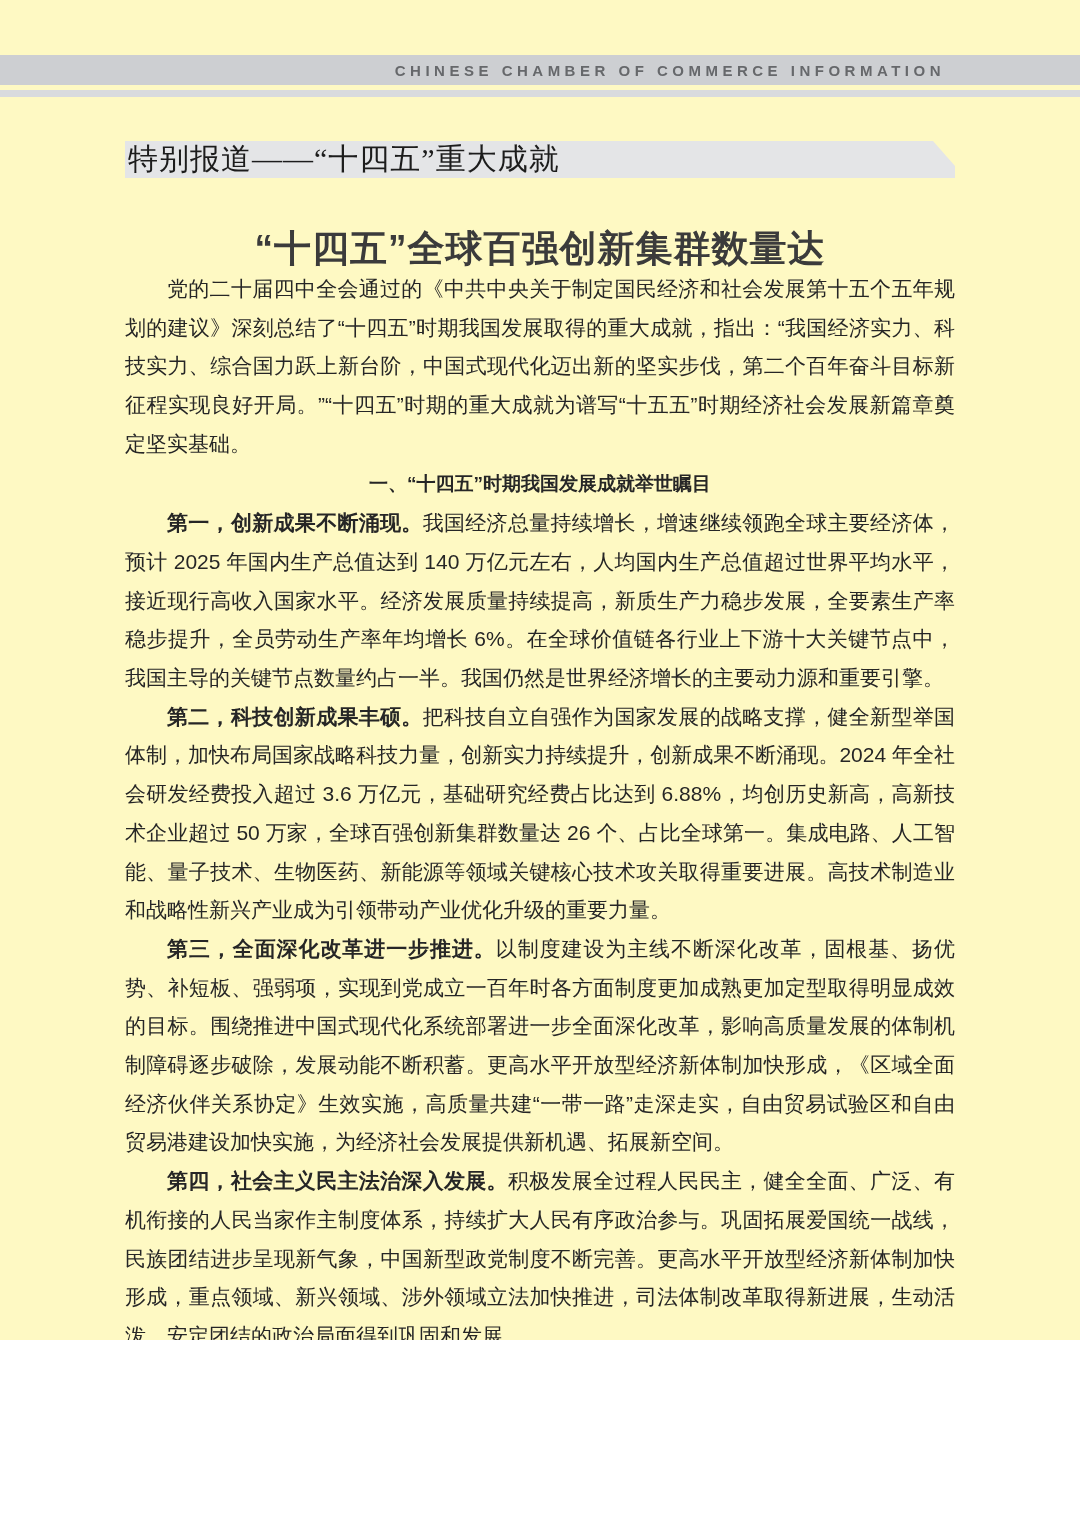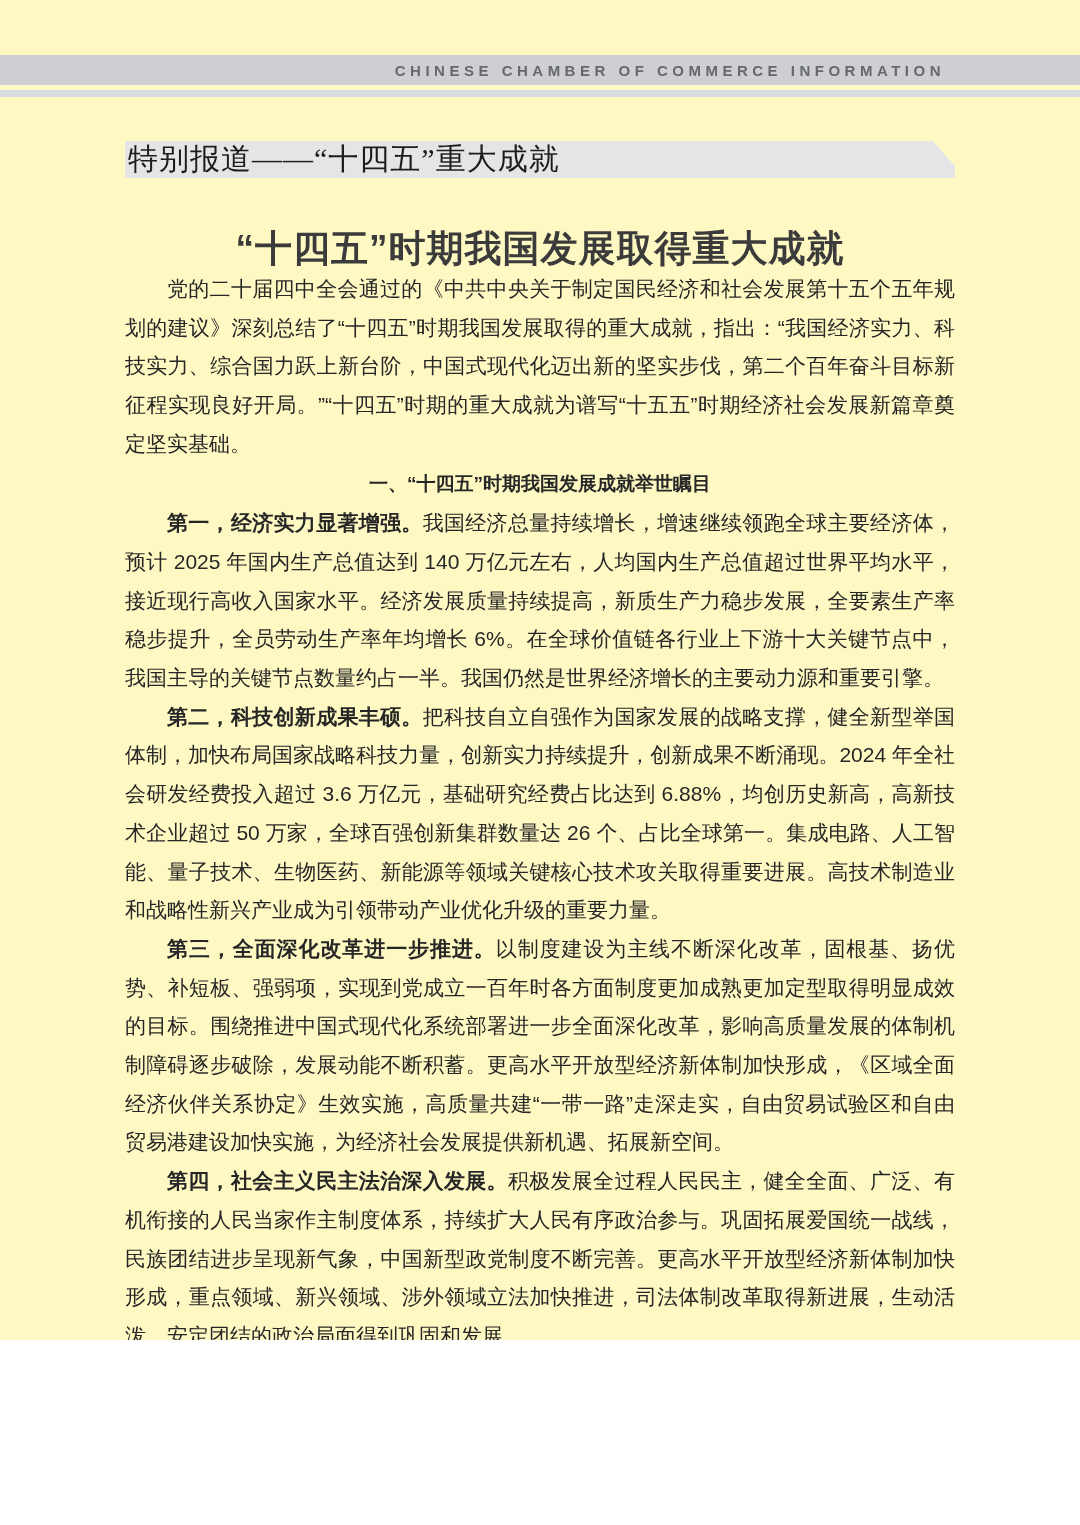--- a/index.html
+++ b/index.html
@@ -115,29 +115,29 @@
     <span class="top-band-text">CHINESE CHAMBER OF COMMERCE INFORMATION</span>
   </div>
   <div class="thin-band"></div>
 
   <div class="content">
 
     <div class="section-bar">
       <span class="section-bar-text">特别报道——“十四五”重大成就</span>
     </div>
 
-    <h1 class="article-title">“十四五”时期我国发展取得重大成就</h1>
+    <h1 class="article-title">“十四五”全球百强创新集群数量达</h1>
 
     <div class="body-text">
 
       <p class="para intro">党的二十届四中全会通过的《中共中央关于制定国民经济和社会发展第十五个五年规划的建议》深刻总结了“十四五”时期我国发展取得的重大成就，指出：“我国经济实力、科技实力、综合国力跃上新台阶，中国式现代化迈出新的坚实步伐，第二个百年奋斗目标新征程实现良好开局。”“十四五”时期的重大成就为谱写“十五五”时期经济社会发展新篇章奠定坚实基础。</p>
 
       <h2 class="section-heading">一、“十四五”时期我国发展成就举世瞩目</h2>
 
-      <p class="para"><span class="lead">第一，经济实力显著增强。</span><span>我国经济总量持续增长，增速继续领跑全球主要经济体，预计 2025 年国内生产总值达到 140 万亿元左右，人均国内生产总值超过世界平均水平，接近现行高收入国家水平。经济发展质量持续提高，新质生产力稳步发展，全要素生产率稳步提升，全员劳动生产率年均增长 6%。在全球价值链各行业上下游十大关键节点中，我国主导的关键节点数量约占一半。我国仍然是世界经济增长的主要动力源和重要引擎。</span></p>
+      <p class="para"><span class="lead">第一，创新成果不断涌现。</span><span>我国经济总量持续增长，增速继续领跑全球主要经济体，预计 2025 年国内生产总值达到 140 万亿元左右，人均国内生产总值超过世界平均水平，接近现行高收入国家水平。经济发展质量持续提高，新质生产力稳步发展，全要素生产率稳步提升，全员劳动生产率年均增长 6%。在全球价值链各行业上下游十大关键节点中，我国主导的关键节点数量约占一半。我国仍然是世界经济增长的主要动力源和重要引擎。</span></p>
 
       <p class="para"><span class="lead">第二，科技创新成果丰硕。</span><span>把科技自立自强作为国家发展的战略支撑，健全新型举国体制，加快布局国家战略科技力量，创新实力持续提升，创新成果不断涌现。2024 年全社会研发经费投入超过 3.6 万亿元，基础研究经费占比达到 6.88%，均创历史新高，高新技术企业超过 50 万家，全球百强创新集群数量达 26 个、占比全球第一。集成电路、人工智能、量子技术、生物医药、新能源等领域关键核心技术攻关取得重要进展。高技术制造业和战略性新兴产业成为引领带动产业优化升级的重要力量。</span></p>
 
       <p class="para"><span class="lead">第三，全面深化改革进一步推进。</span><span>以制度建设为主线不断深化改革，固根基、扬优势、补短板、强弱项，实现到党成立一百年时各方面制度更加成熟更加定型取得明显成效的目标。围绕推进中国式现代化系统部署进一步全面深化改革，影响高质量发展的体制机制障碍逐步破除，发展动能不断积蓄。更高水平开放型经济新体制加快形成，《区域全面经济伙伴关系协定》生效实施，高质量共建“一带一路”走深走实，自由贸易试验区和自由贸易港建设加快实施，为经济社会发展提供新机遇、拓展新空间。</span></p>
 
       <p class="para"><span class="lead">第四，社会主义民主法治深入发展。</span><span>积极发展全过程人民民主，健全全面、广泛、有机衔接的人民当家作主制度体系，持续扩大人民有序政治参与。巩固拓展爱国统一战线，民族团结进步呈现新气象，中国新型政党制度不断完善。更高水平开放型经济新体制加快形成，重点领域、新兴领域、涉外领域立法加快推进，司法体制改革取得新进展，生动活泼、安定团结的政治局面得到巩固和发展。</span></p>
 
       <p class="para"><span class="lead">第五，文化事业和文化产业蓬勃发展。</span><span>坚持马克思主义在意识形态领域指导地位的根</span></p>
 
     </div>

